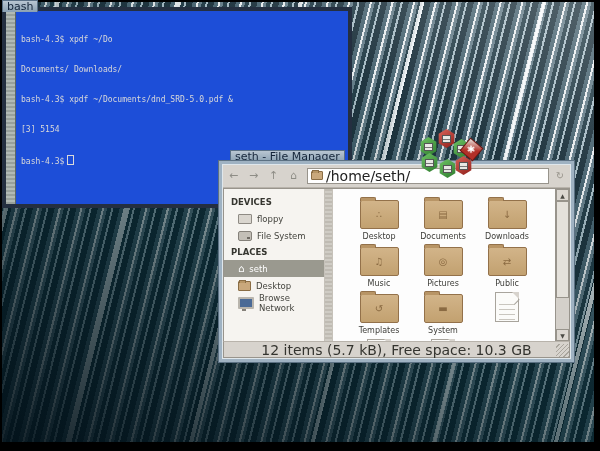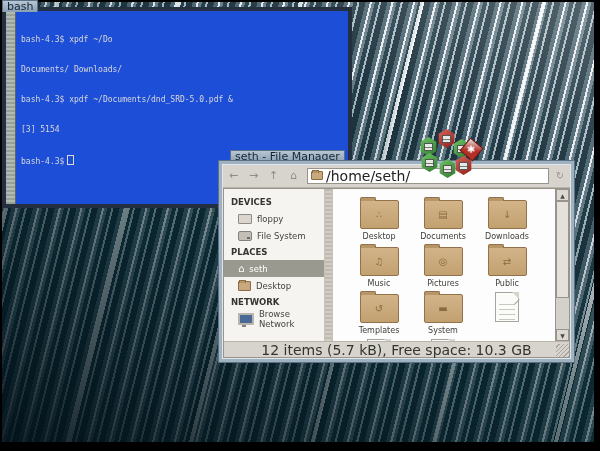--- a/index.html
+++ b/index.html
@@ -199,21 +199,20 @@
       </div>
       <div class="side-header">PLACES</div>
       <div class="side-item selected">
         <span class="icon-home">⌂</span>
         <span>seth</span>
       </div>
       <div class="side-item">
         <div class="icon-sm-folder"></div>
         <span>Desktop</span>
       </div>
-      <div class="side-header">NETWORK</div>
       <div class="side-item">
         <div class="icon-network"></div>
         <span>Browse Network</span>
       </div>
     </div>
 
     <div class="side-scroll"></div>
 
     <div class="fm-main">
       <div class="file-grid">

